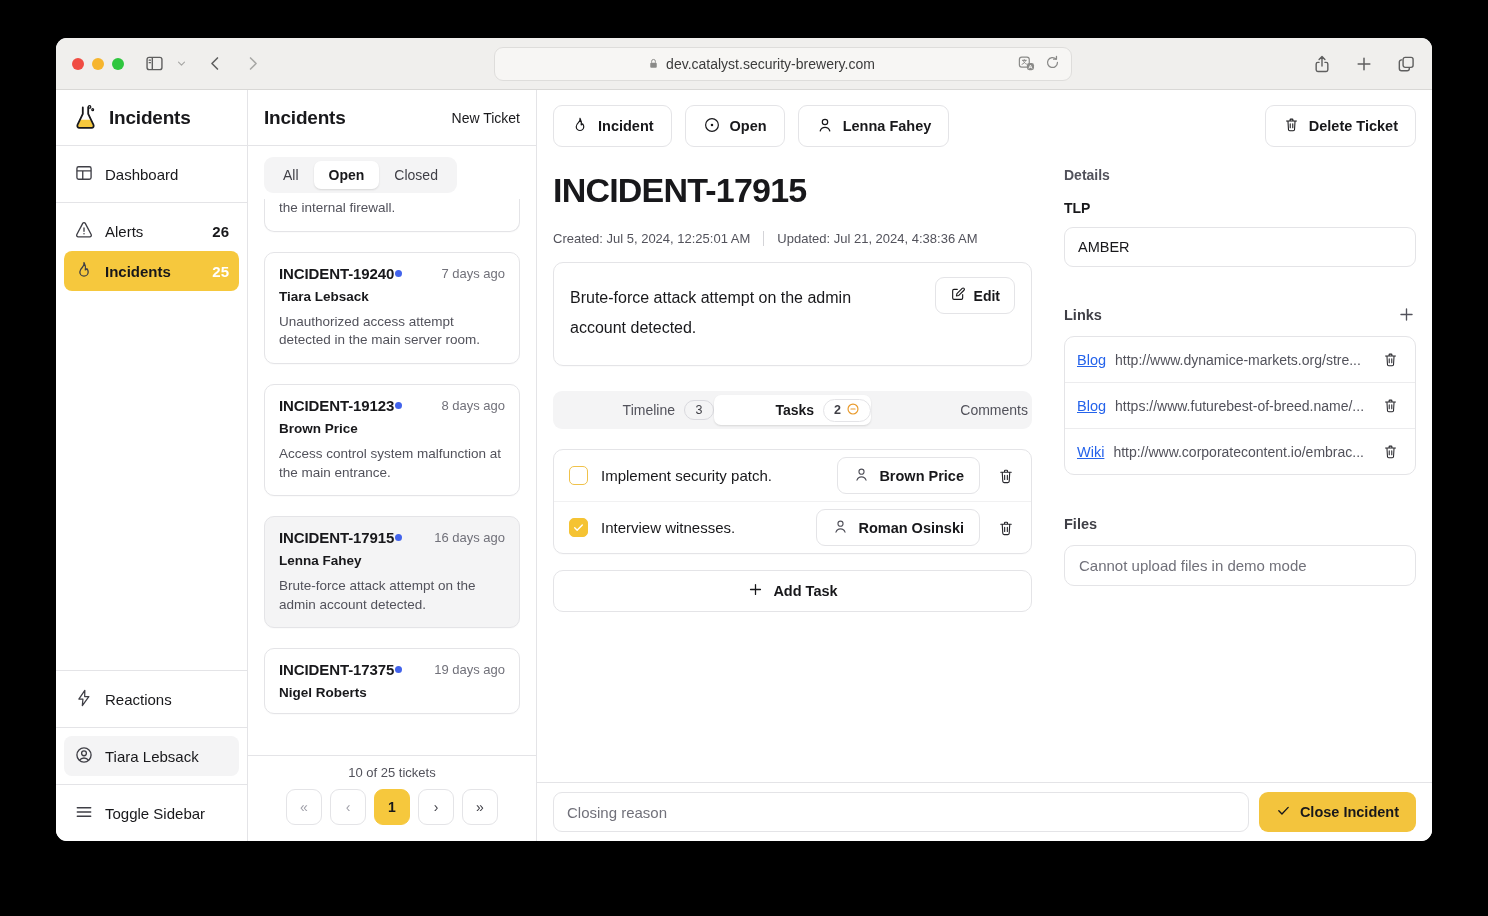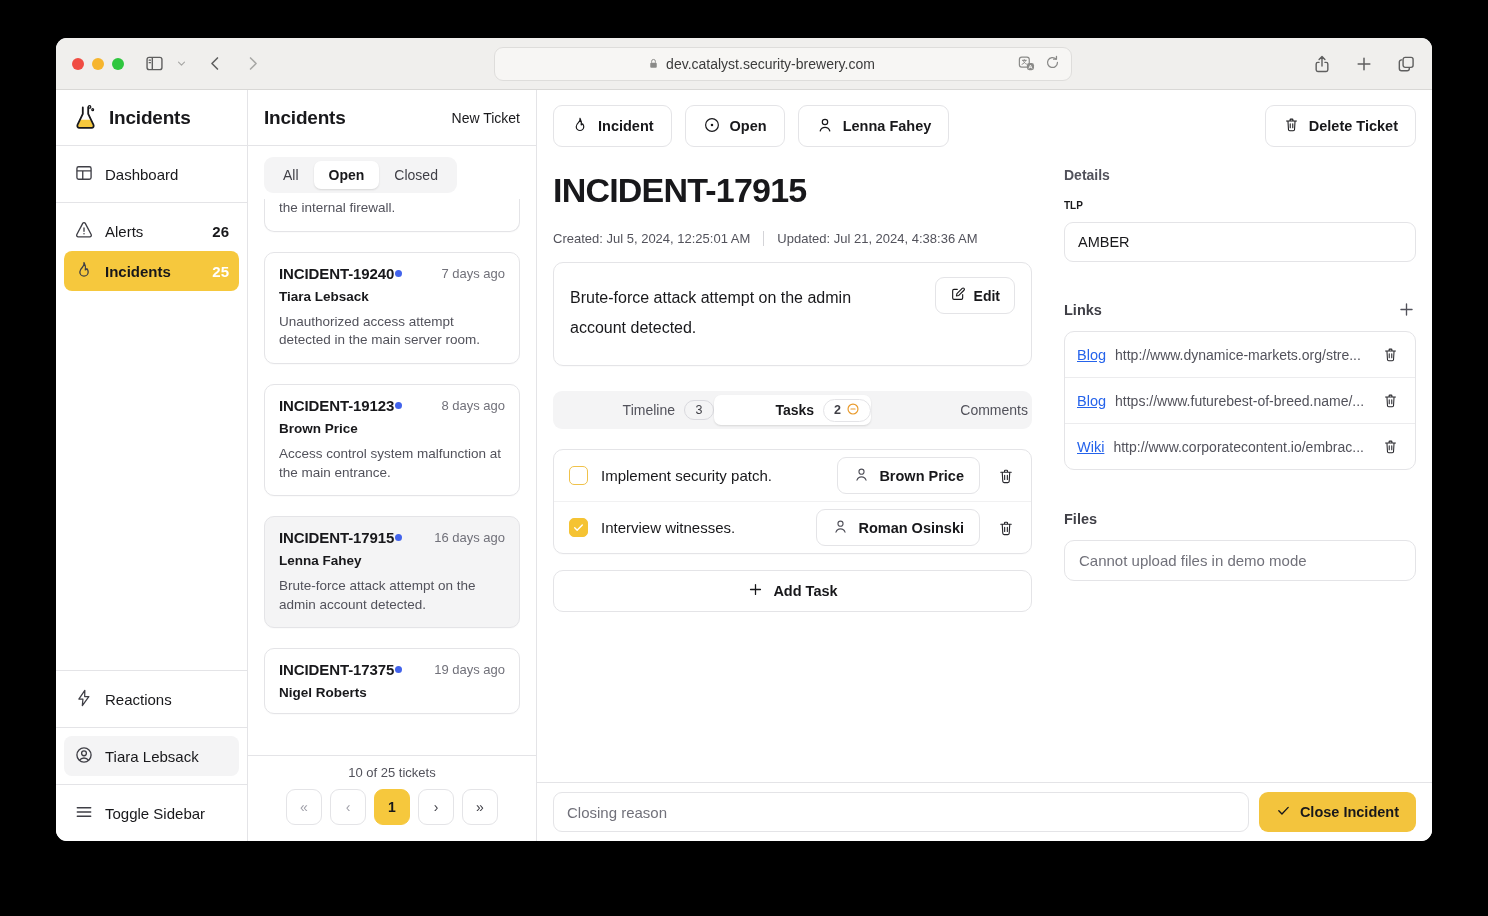--- a/index.html
+++ b/index.html
@@ -133,21 +133,21 @@
   .task-text { flex:1; font-size:15px; }
   .assignee-pill { height:37px; border:1px solid #e4e4e7; border-radius:9px; background:#fff;
     display:inline-flex; align-items:center; gap:9px; padding:0 15px; font-size:14.5px; font-weight:600; font-family:inherit; color:#18181b; }
   .assignee-pill .ic { color:#52525b; }
   .icon-btn { background:none; border:none; color:#26262b; display:flex; padding:4px; }
   .add-task { margin-top:16px; width:100%; height:42px; border:1px solid #e4e4e7; border-radius:10px; background:#fff;
     display:flex; align-items:center; justify-content:center; gap:9px; font-size:14.5px; font-weight:600; font-family:inherit; color:#18181b; }
   
   .details-panel { width:384px; flex:0 0 auto; padding:20px 16px 0; }
   .sec-h { font-size:14px; font-weight:700; color:#52525b; }
-  .fld-label { margin-top:17px; font-size:10px; font-weight:600; color:#18181b; }
+  .fld-label { margin-top:17px; font-size:14px; font-weight:600; color:#18181b; }
   .tlp-select { margin-top:11px; height:40px; border:1px solid #e4e4e7; border-radius:9px; background:#fff;
     display:flex; align-items:center; padding:0 13px; font-size:14.5px; width:100%; font-family:inherit; color:#18181b; }
   .links-head { margin-top:38px; display:flex; align-items:center; justify-content:space-between; }
   .links-title, .files-title { font-size:14.5px; font-weight:600; color:#3f3f46; }
   .plus-btn { background:none; border:none; color:#52525b; display:flex; }
   .links-card { margin-top:12px; border:1px solid #e4e4e7; border-radius:10px; overflow:hidden; }
   .link-row { display:flex; align-items:center; gap:9px; padding:10px 12px; }
   .link-row + .link-row { border-top:1px solid #ececee; }
   .link-name { font-size:14.5px; font-weight:500; color:#2563eb; text-decoration:underline; flex:0 0 auto; }
   .link-url { flex:1; min-width:0; font-size:14px; color:#52525b; white-space:nowrap; overflow:hidden; }

